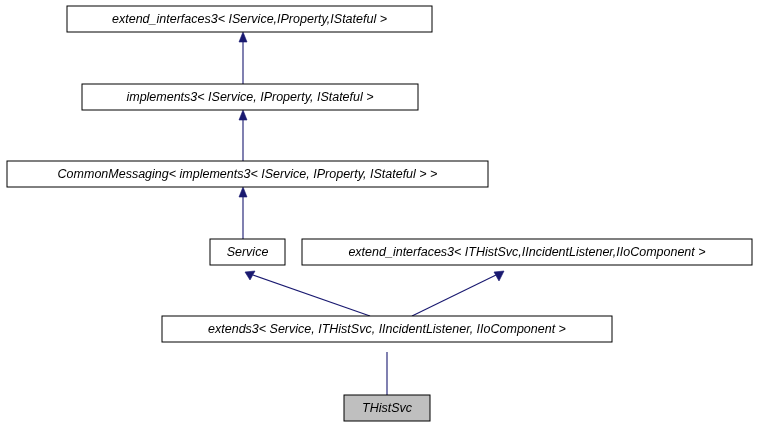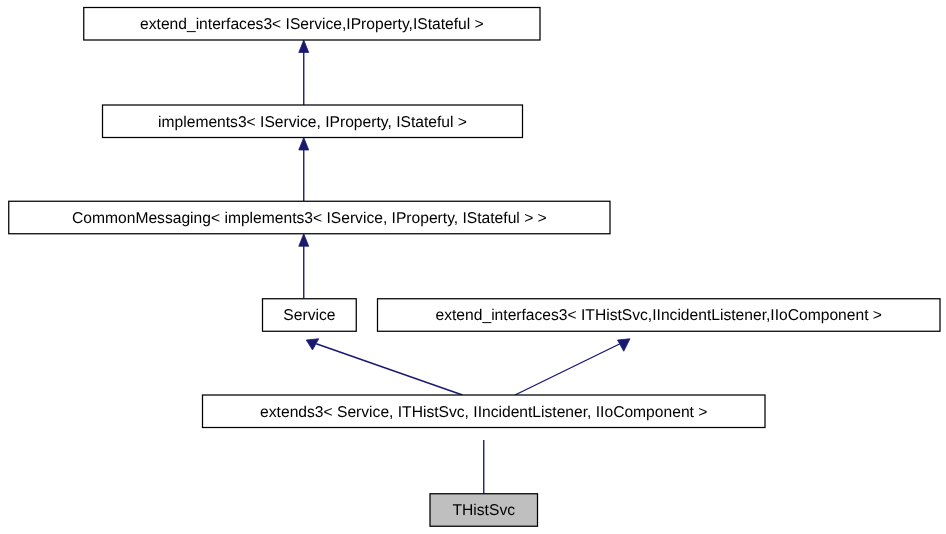--- a/index.html
+++ b/index.html
@@ -10,20 +10,21 @@
   body {
     width: 757px;
     height: 427px;
     font-family: "Liberation Sans", sans-serif;
     overflow: hidden;
   }
   #diagram-root {
     position: relative;
     width: 757px;
     height: 415px;
+    font-style: italic;
   }
   svg.graph {
     display: block;
     width: 757px;
     height: 427px;
   }
   .node-box {
     fill: #ffffff;
     stroke: #000000;
     stroke-width: 1;

